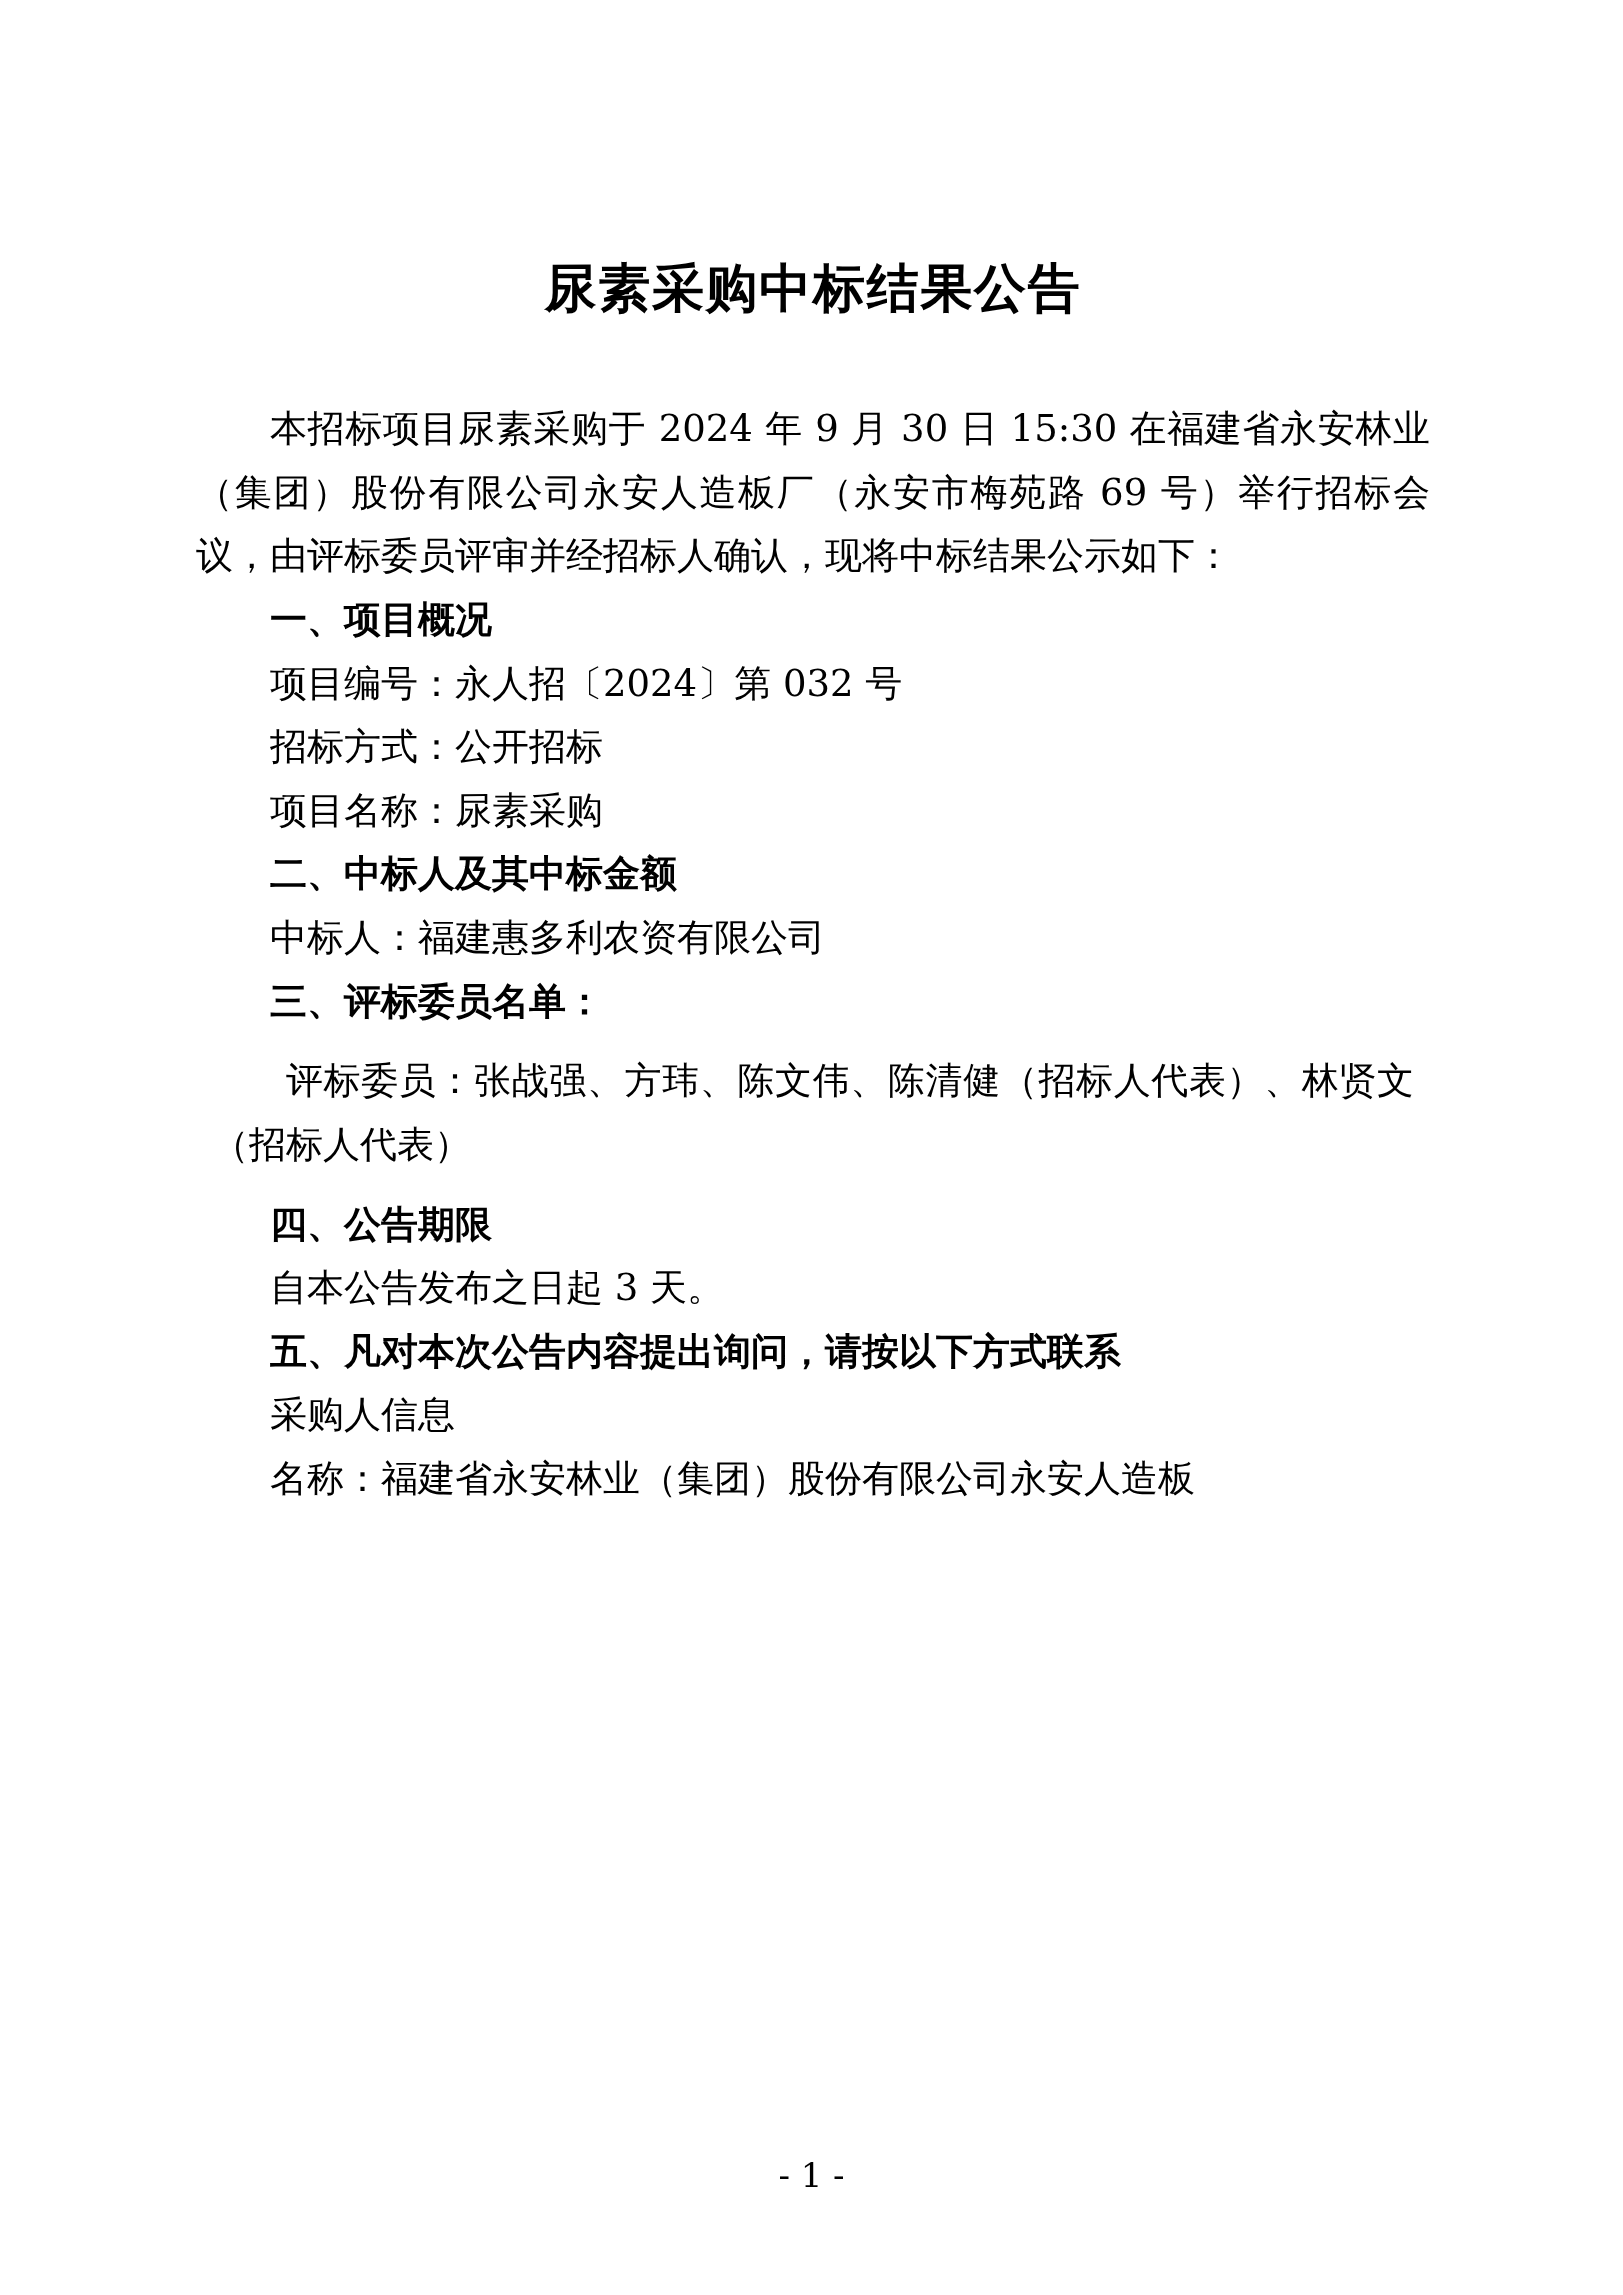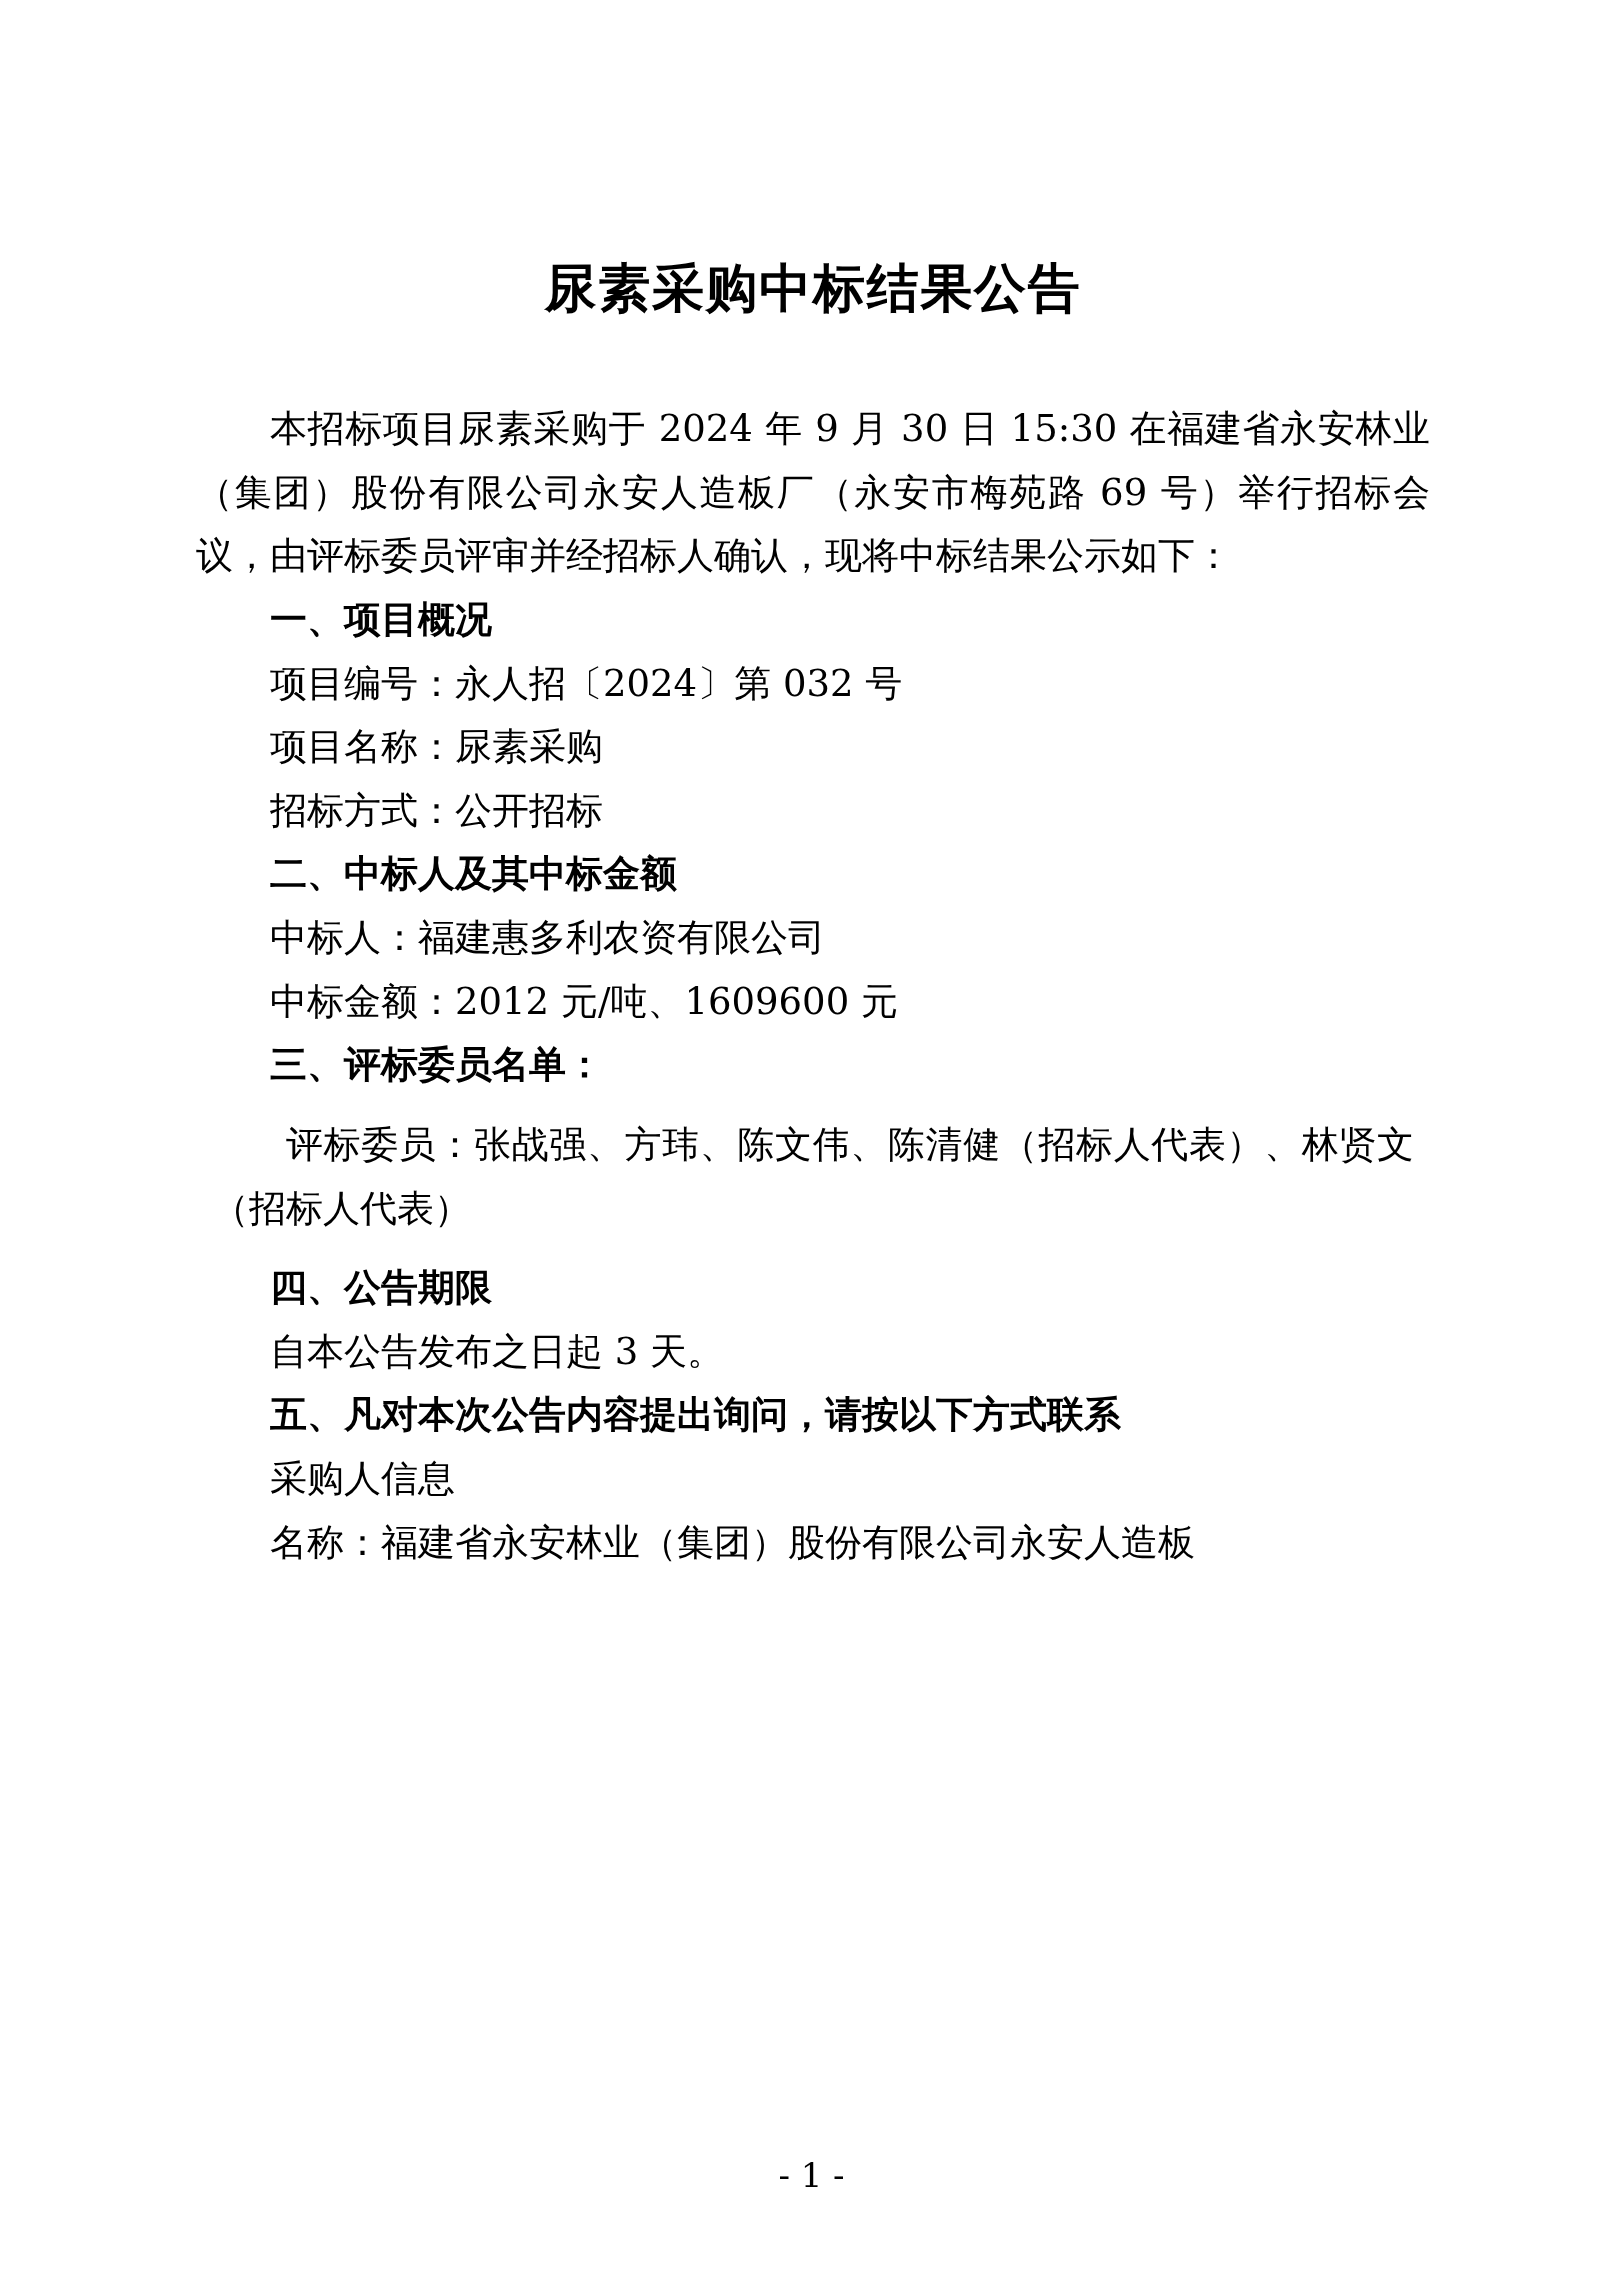--- a/index.html
+++ b/index.html
@@ -85,26 +85,25 @@
 
 <div class="page">
   <div class="content">
 
     <h1 class="doc-title">尿素采购中标结果公告</h1>
 
     <p class="para first-para">本招标项目尿素采购于 2024 年 9 月 30 日 15:30 在福建省永安林业（集团）股份有限公司永安人造板厂（永安市梅苑路 69 号）举行招标会议，由评标委员评审并经招标人确认，现将中标结果公示如下：</p>
 
     <p class="heading">一、项目概况</p>
     <p class="body-line">项目编号：永人招〔2024〕第 032 号</p>
+    <p class="body-line">招标方式：公开招标</p>
     <p class="body-line">项目名称：尿素采购</p>
-    <p class="body-line">招标方式：公开招标</p>
 
     <p class="heading">二、中标人及其中标金额</p>
     <p class="body-line">中标人：福建惠多利农资有限公司</p>
-    <p class="body-line">中标金额：2012 元/吨、1609600 元</p>
 
     <p class="heading">三、评标委员名单：</p>
     <p class="body-line-wrap">评标委员：张战强、方玮、陈文伟、陈清健（招标人代表）、林贤文（招标人代表）</p>
 
     <p class="heading">四、公告期限</p>
     <p class="body-line">自本公告发布之日起 3 天。</p>
 
     <p class="heading">五、凡对本次公告内容提出询问，请按以下方式联系</p>
     <p class="body-line">采购人信息</p>
     <p class="body-line">名称：福建省永安林业（集团）股份有限公司永安人造板</p>

